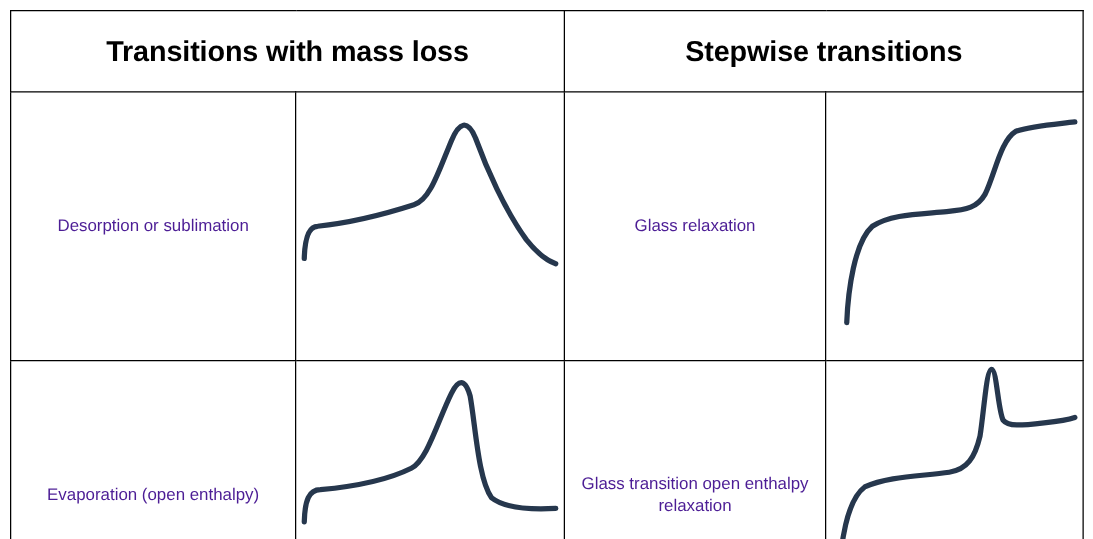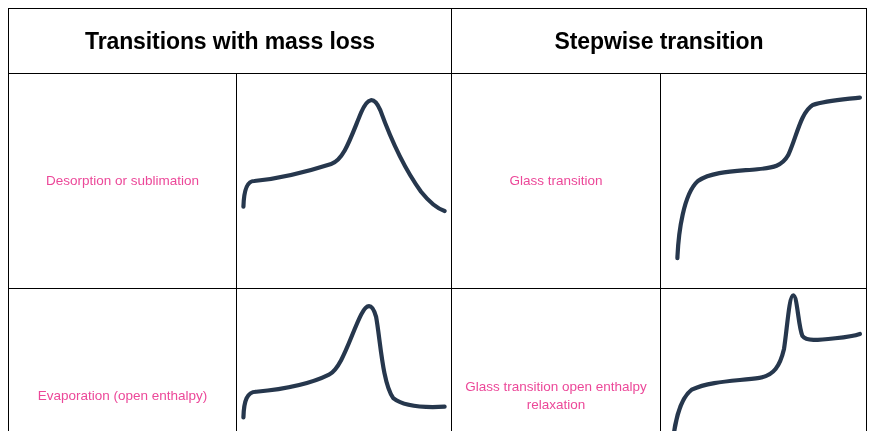--- a/index.html
+++ b/index.html
@@ -39,21 +39,21 @@
     font-size: 23px;
     font-weight: bold;
     color: #000000;
     letter-spacing: -0.1px;
   }
 
   
   .label-cell {
     text-align: center;
     font-size: 13.5px;
-    color: #ec4899;
+    color: #4c1d95;
     line-height: 1.35;
     padding: 4px 8px;
   }
   .label-cell .label-text {
     display: block;
   }
 
   
   .curve-cell {
     padding: 0;
@@ -88,34 +88,34 @@
   <colgroup>
     <col class="c-label-left">
     <col class="c-curve-left">
     <col class="c-label-right">
     <col class="c-curve-right">
   </colgroup>
   <tbody>
 
     <tr>
       <td class="header-cell" colspan="2">Transitions with mass loss</td>
-      <td class="header-cell" colspan="2">Stepwise transition</td>
+      <td class="header-cell" colspan="2">Stepwise transitions</td>
     </tr>
 
     <tr class="data-row">
       <td class="label-cell">
         <span class="label-text">Desorption or sublimation</span>
       </td>
       <td class="curve-cell">
         <svg viewBox="0 0 100 100" preserveAspectRatio="none">
           <path class="curve-path" vector-effect="non-scaling-stroke" d="M 3,62 C 3.2,55 4.5,50 8,50 C 18,49 30,46.5 44,42 C 50,40 53,30 58,18 C 61,11 64,10 67,17 C 71,28 78,44 86,55 C 90,60 94,63 97,64"></path>
         </svg>
       </td>
       <td class="label-cell">
-        <span class="label-text">Glass transition</span>
+        <span class="label-text">Glass relaxation</span>
       </td>
       <td class="curve-cell">
         <svg viewBox="0 0 100 100" preserveAspectRatio="none">
           <path class="curve-path" vector-effect="non-scaling-stroke" d="M 8,86 C 8.5,74 11,56 18,50 C 25,45.5 36,45.5 47,44.5 C 55,43.8 59,43 62,38 C 66,30 68,18 74,14.5 C 80,12.5 88,12 97,11"></path>
         </svg>
       </td>
     </tr>
 
     <tr class="data-row">
       <td class="label-cell">

